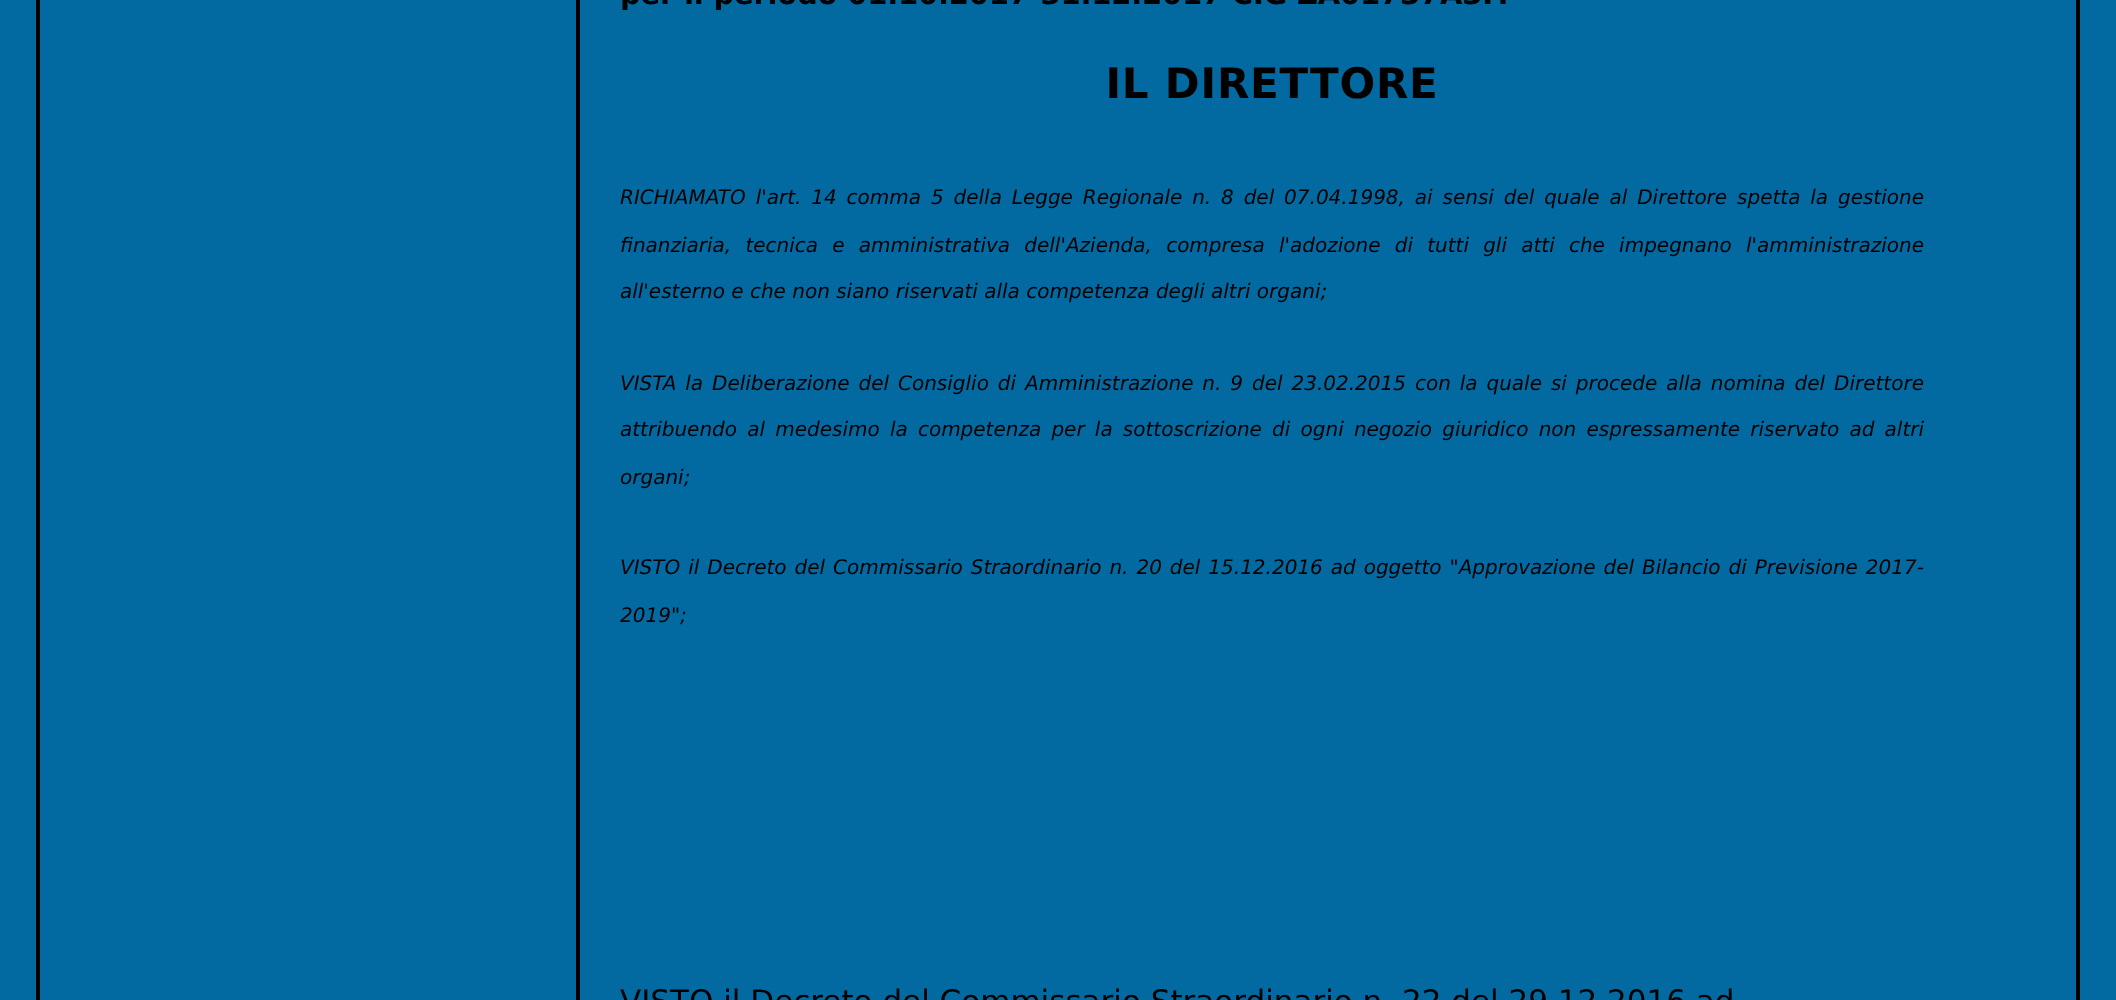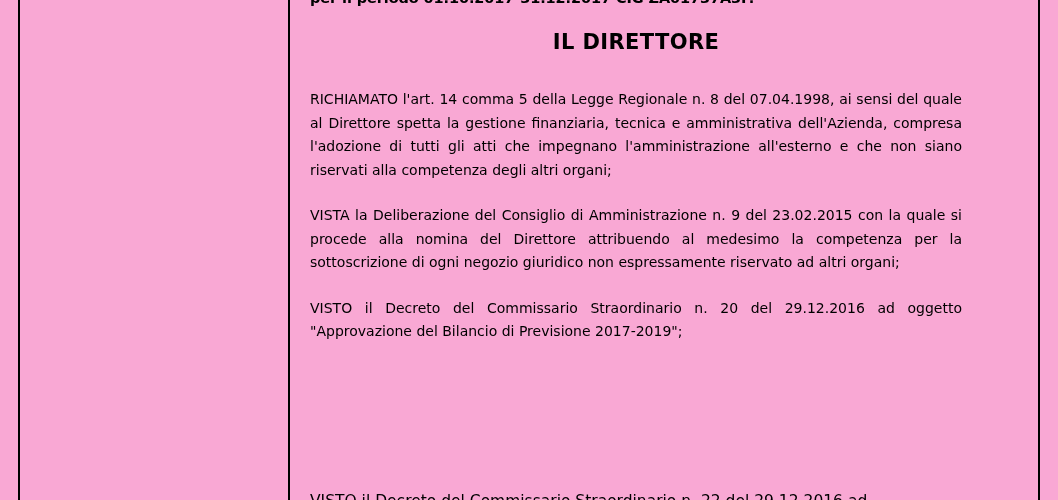--- a/index.html
+++ b/index.html
@@ -10,21 +10,21 @@
   body {
     width: 1058px;
     height: 500px;
     overflow: hidden;
     font-family: "DejaVu Sans", sans-serif;
   }
   .page {
     position: relative;
     width: 1058px;
     height: 500px;
-    background: #f9a8d4;
+    background: #0369a1;
   }
   
   .rule {
     position: absolute;
     top: 0;
     bottom: 0;
     width: 2px;
     background: #000000;
   }
   .rule-left  { left: 18px; }
@@ -57,25 +57,26 @@
   .heading {
     text-align: center;
     font-size: 21px;
     font-weight: bold;
     letter-spacing: 0.4px;
     margin-top: 30px;
   }
 
   .para {
     margin-top: 22px;
-    font-size: 14px;
+    font-size: 10px;
     line-height: 23.5px;
     text-align: justify;
     text-justify: inter-word;
     color: #000;
+    font-style: italic;
   }
   .para.first { margin-top: 34px; }
 
   .clip-bottom {
     position: absolute;
     left: 310px;
     top: 490px;
     width: 652px;
     height: 14px;
     overflow: hidden;
@@ -106,21 +107,21 @@
 
     <div class="para first">
         <div style="text-align: justify; text-indent: 0px; padding-left: 0px;">RICHIAMATO l'art. 14 comma 5 della Legge Regionale n. 8 del 07.04.1998, ai sensi del quale al Direttore spetta la gestione finanziaria, tecnica e amministrativa dell'Azienda, compresa l'adozione di tutti gli atti che impegnano l'amministrazione all'esterno e che non siano riservati alla competenza degli altri organi;</div>
       </div>
 
     <div class="para">
         <div style="text-align: justify; text-indent: 0px; padding-left: 0px;">VISTA la Deliberazione del Consiglio di Amministrazione n. 9 del 23.02.2015 con la quale si procede alla nomina del Direttore attribuendo al medesimo la competenza per la sottoscrizione di ogni negozio giuridico non espressamente riservato ad altri organi;</div>
       </div>
 
     <div class="para">
-        <div style="text-align: justify; text-indent: 0px; padding-left: 0px;">VISTO il Decreto del Commissario Straordinario n. 20 del 29.12.2016 ad oggetto "Approvazione del Bilancio di Previsione 2017-2019";</div>
+        <div style="text-align: justify; text-indent: 0px; padding-left: 0px;">VISTO il Decreto del Commissario Straordinario n. 20 del 15.12.2016 ad oggetto "Approvazione del Bilancio di Previsione 2017-2019";</div>
       </div>
 
 
   </div>
 
   <div class="clip-bottom">
     <div class="line">VISTO il Decreto del Commissario Straordinario n. 22 del 29.12.2016 ad</div>
   </div>
 
 </div>

